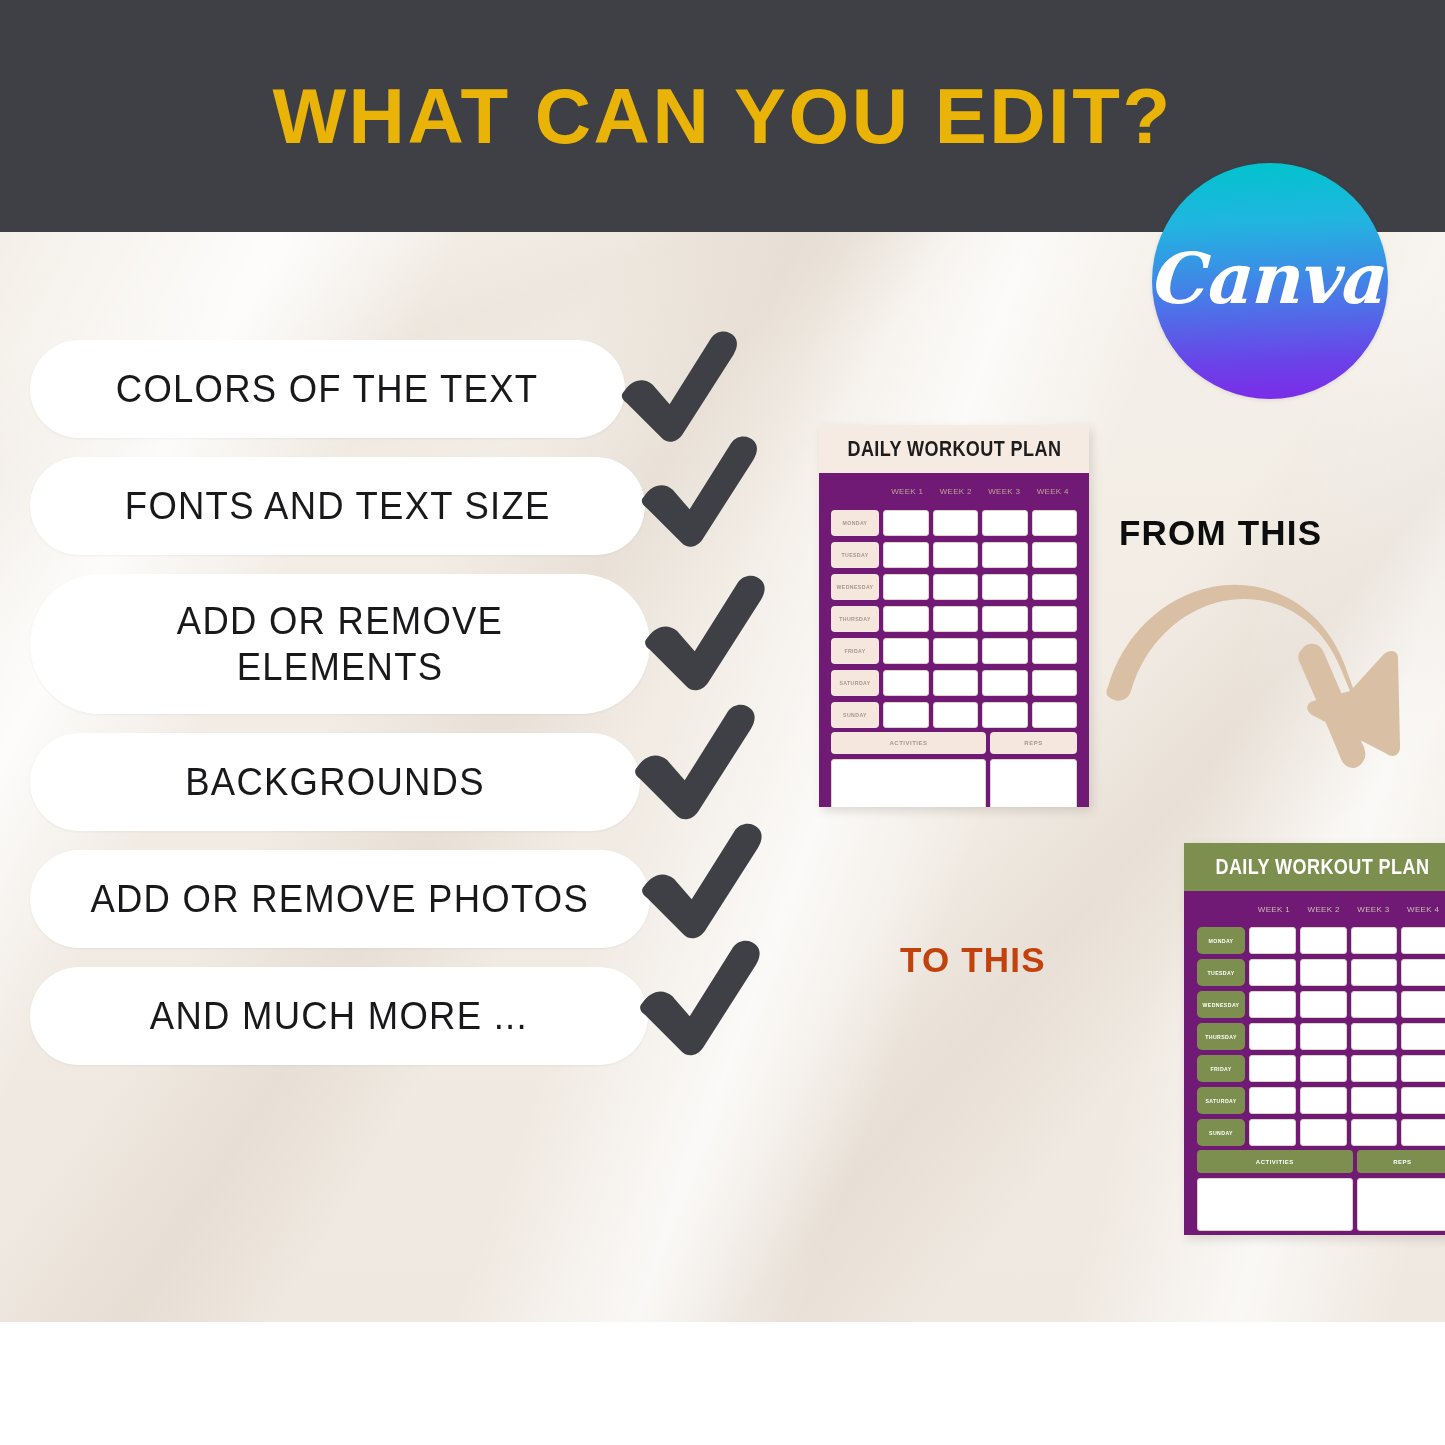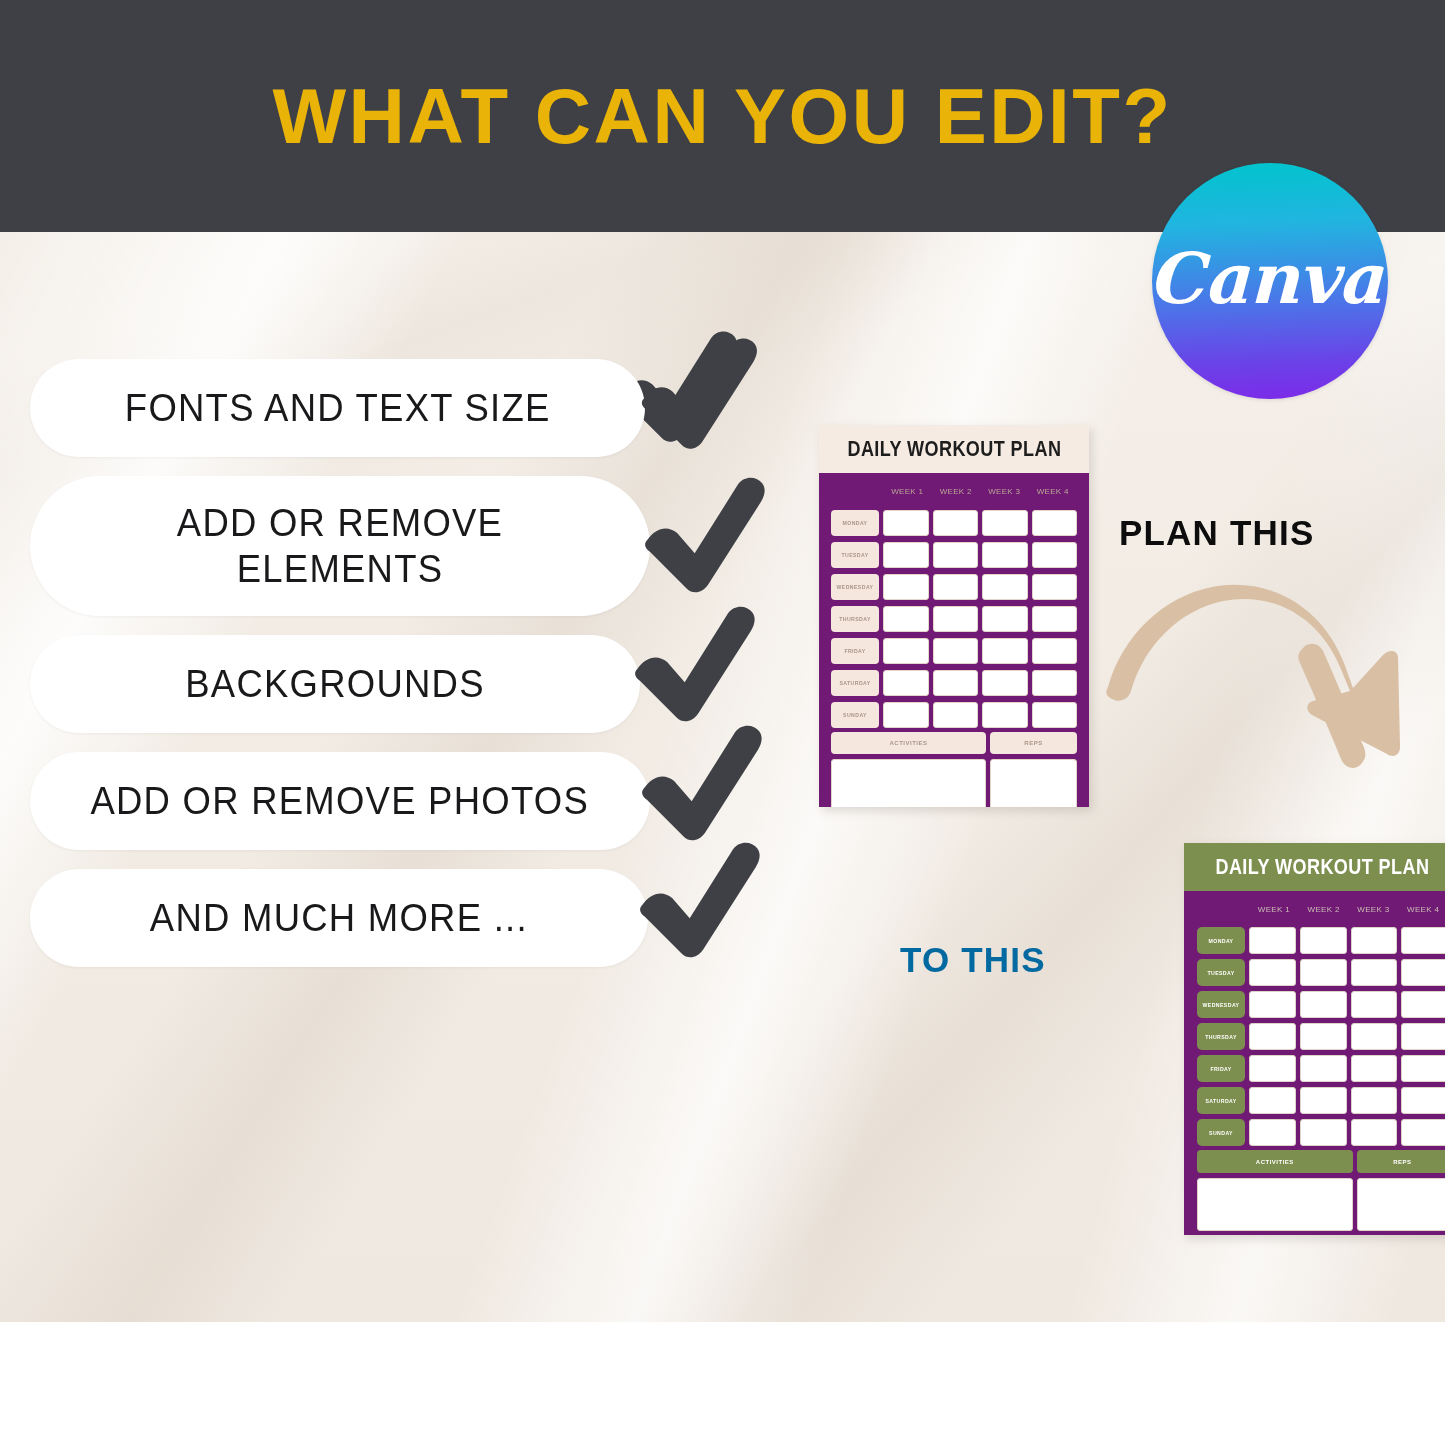--- a/index.html
+++ b/index.html
@@ -149,21 +149,21 @@
     color:#0d0d0d;
     letter-spacing:1.2px;
     font-family:"Liberation Sans", sans-serif;
     white-space:nowrap;
   }
   .to-this {
     position:absolute;
     left:900px; top:940px;
     font-size:35px;
     font-weight:700;
-    color:#0369a1;
+    color:#c2410c;
     letter-spacing:1.2px;
     font-family:"Liberation Sans", sans-serif;
     white-space:nowrap;
   }
 
   
   .planner {
     position:absolute;
     background:#701a75;
     box-shadow:3px 4px 9px rgba(120,105,95,.22);
@@ -305,20 +305,23 @@
     <div class="header-title">WHAT CAN YOU EDIT?</div>
   </div>
 
   <div class="canva-logo">
     <span class="canva-wordmark">Canva</span>
   </div>
 
   <div class="pill-list">
 
     <div class="pill-row row-0">
+      <div class="pill">
+        <span class="pill-label">COLORS OF THE TEXT</span>
+      </div>
       <svg class="check-icon" viewBox="0 0 100 92">
         <path d="M7 47 C13 38 22 36 29 42 L42 57 L74 6 C79 -1 88 0 92 5 C95 9 94 14 91 19 L52 80 C48 86 41 88 36 83 L9 56 C5 53 4 50 7 47 Z" fill="#3e4045"></path>
       </svg>
     </div>
 
     <div class="pill-row row-1">
       <div class="pill">
         <span class="pill-label">FONTS AND TEXT SIZE</span>
       </div>
       <svg class="check-icon" viewBox="0 0 100 92">
@@ -358,21 +361,21 @@
       <div class="pill">
         <span class="pill-label">AND MUCH MORE ...</span>
       </div>
       <svg class="check-icon" viewBox="0 0 100 92">
         <path d="M7 47 C13 38 22 36 29 42 L42 57 L74 6 C79 -1 88 0 92 5 C95 9 94 14 91 19 L52 80 C48 86 41 88 36 83 L9 56 C5 53 4 50 7 47 Z" fill="#3e4045"></path>
       </svg>
     </div>
 
   </div>
 
-  <div class="from-this">PLAN THIS</div>
+  <div class="from-this">FROM THIS</div>
   <div class="to-this">TO THIS</div>
 
   <div class="arrow-wrap">
     <svg viewBox="0 0 330 235" width="330" height="235">
       <path d="M8 142
                C22 92, 62 52, 112 42
                C170 31, 222 62, 244 118
                L253 143
                L283 110
                C289 104, 297 105, 298 112

